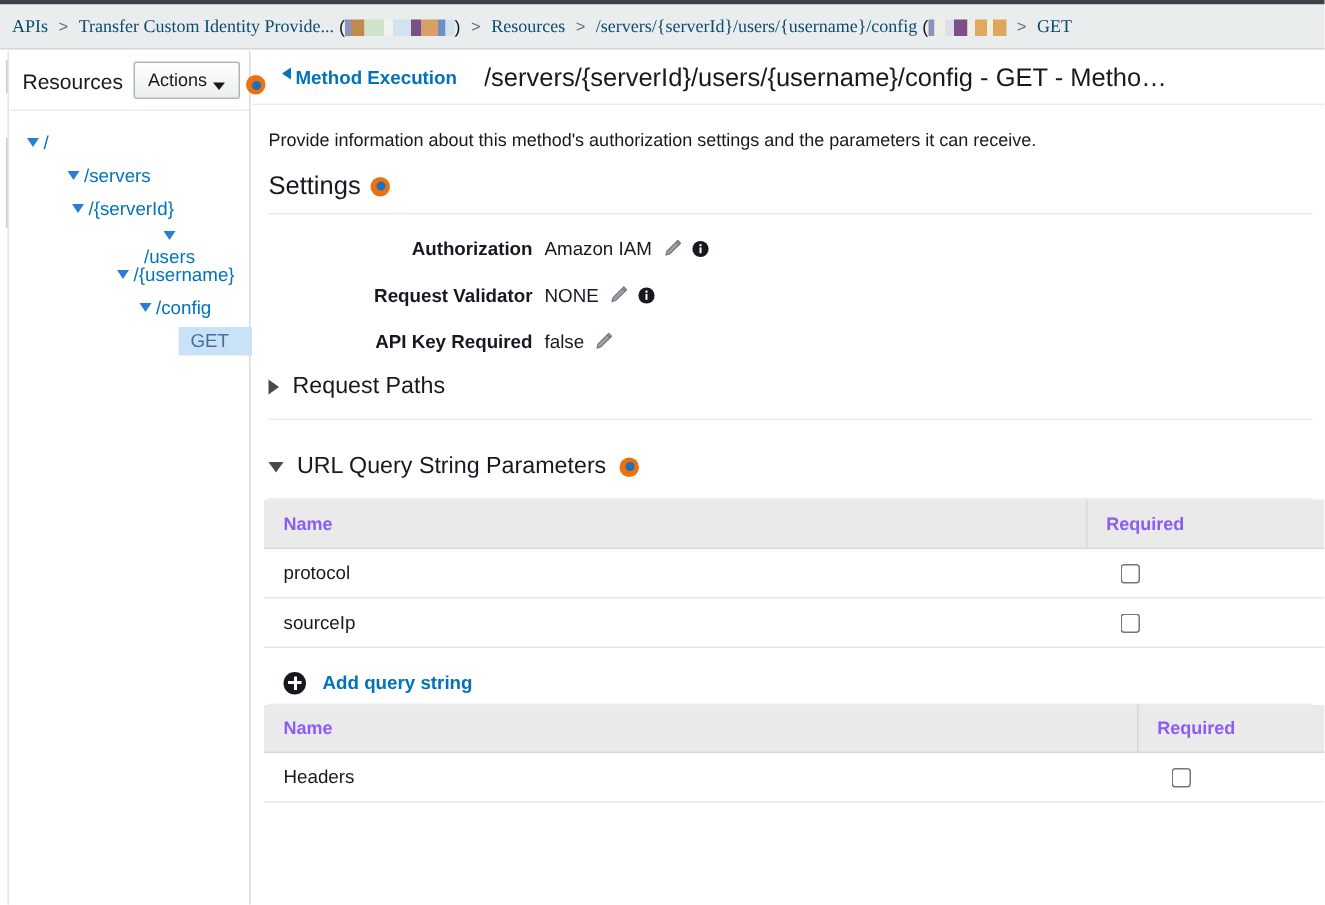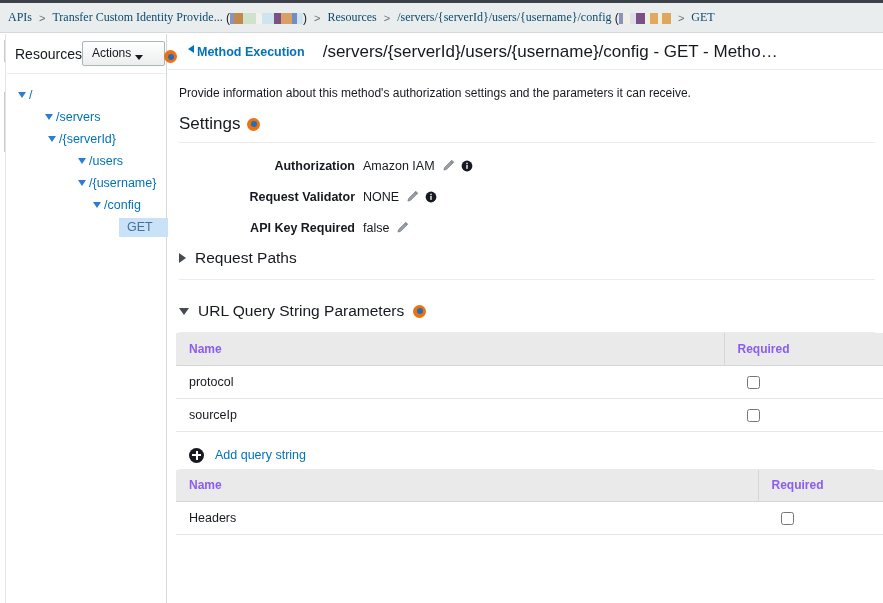--- a/index.html
+++ b/index.html
@@ -73,21 +73,21 @@
   }
   #resources-title {
     font-size: 14px; color: #16191f;
   }
   #actions-button {
     background: linear-gradient(to bottom, #ffffff, #eceded);
     border: 1px solid #aab7b8;
     border-radius: 2px;
     font-size: 12px;
     color: #16191f;
-    padding: 4px 21px 5px 9px;
+    padding: 4px 9px 5px 9px;
     cursor: pointer;
     display: flex; align-items: flex-end; gap: 4px;
     font-family: "Liberation Sans", sans-serif;
   }
   .caret-down {
     width: 0; height: 0;
     border-left: 4px solid transparent;
     border-right: 4px solid transparent;
     border-top: 5px solid #16191f;
   }
@@ -305,21 +305,21 @@
   .plus-circle::before, .plus-circle::after {
     content: "";
     position: absolute;
     background: #ffffff;
   }
   .plus-circle::before { left: 3px; top: 6.5px; width: 9px; height: 2px; }
   .plus-circle::after  { top: 3px; left: 6.5px; height: 9px; width: 2px; }
   #add-query-label {
     color: #0073bb;
     font-size: 12.5px;
-    font-weight: normal;
+    font-weight: bold;
     cursor: pointer;
     text-decoration: none;
   }
 </style>
 </head>
 <body>
 
 <div id="chrome-strip"></div>
 
 <div id="breadcrumb-bar">
@@ -361,21 +361,21 @@
           <span class="tri-down"></span>
         </span>
         <span class="tree-label">/servers</span>
       </div>
       <div class="tree-node" style="padding-left: 38px;">
         <span class="tw">
           <span class="tri-down"></span>
         </span>
         <span class="tree-label">/{serverId}</span>
       </div>
-      <div class="tree-node" style="padding-left: 68px;">
+      <div class="tree-node" style="padding-left: 53px; flex-direction: column;">
         <span class="tw">
           <span class="tri-down"></span>
         </span>
         <span class="tree-label">/users</span>
       </div>
       <div class="tree-node" style="padding-left: 68px;">
         <span class="tw">
           <span class="tri-down"></span>
         </span>
         <span class="tree-label">/{username}</span>

